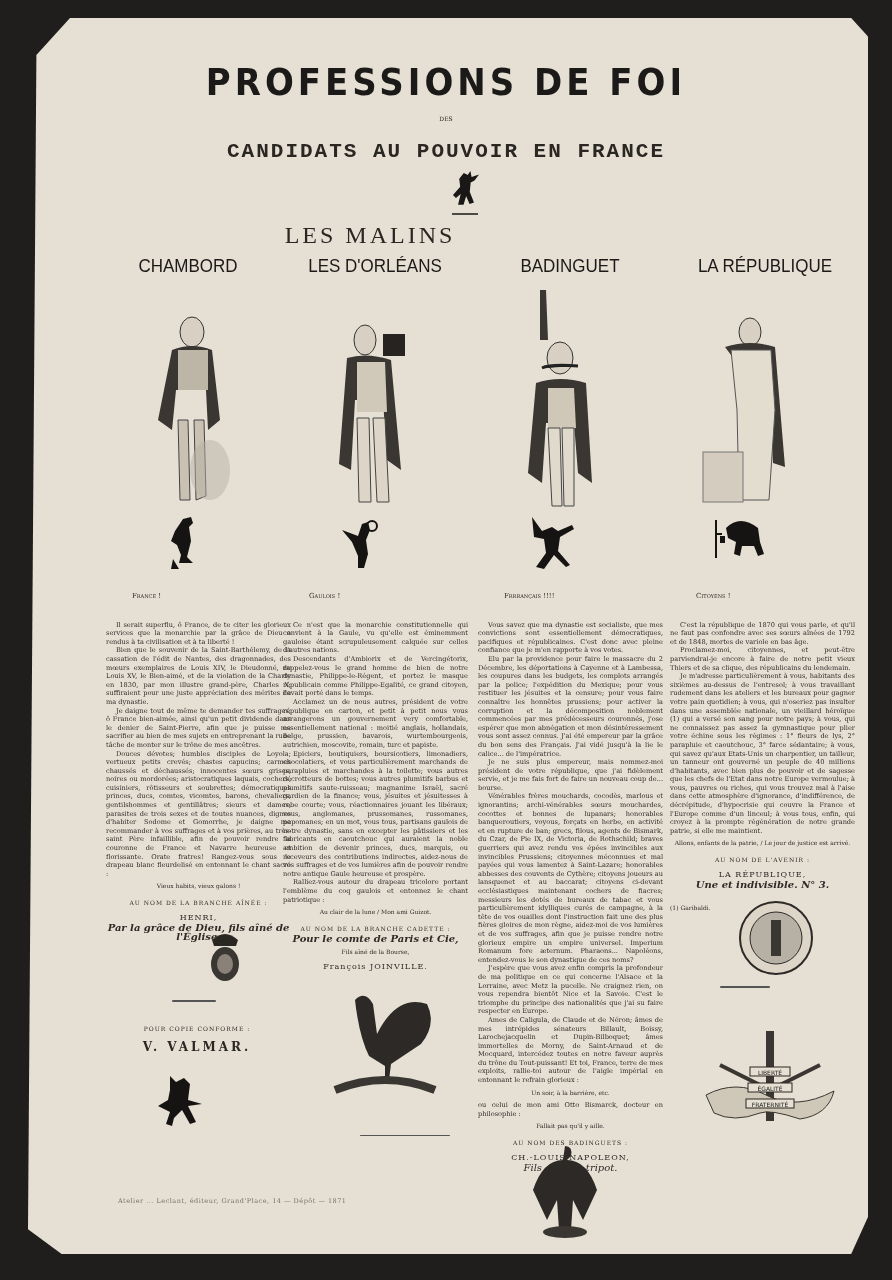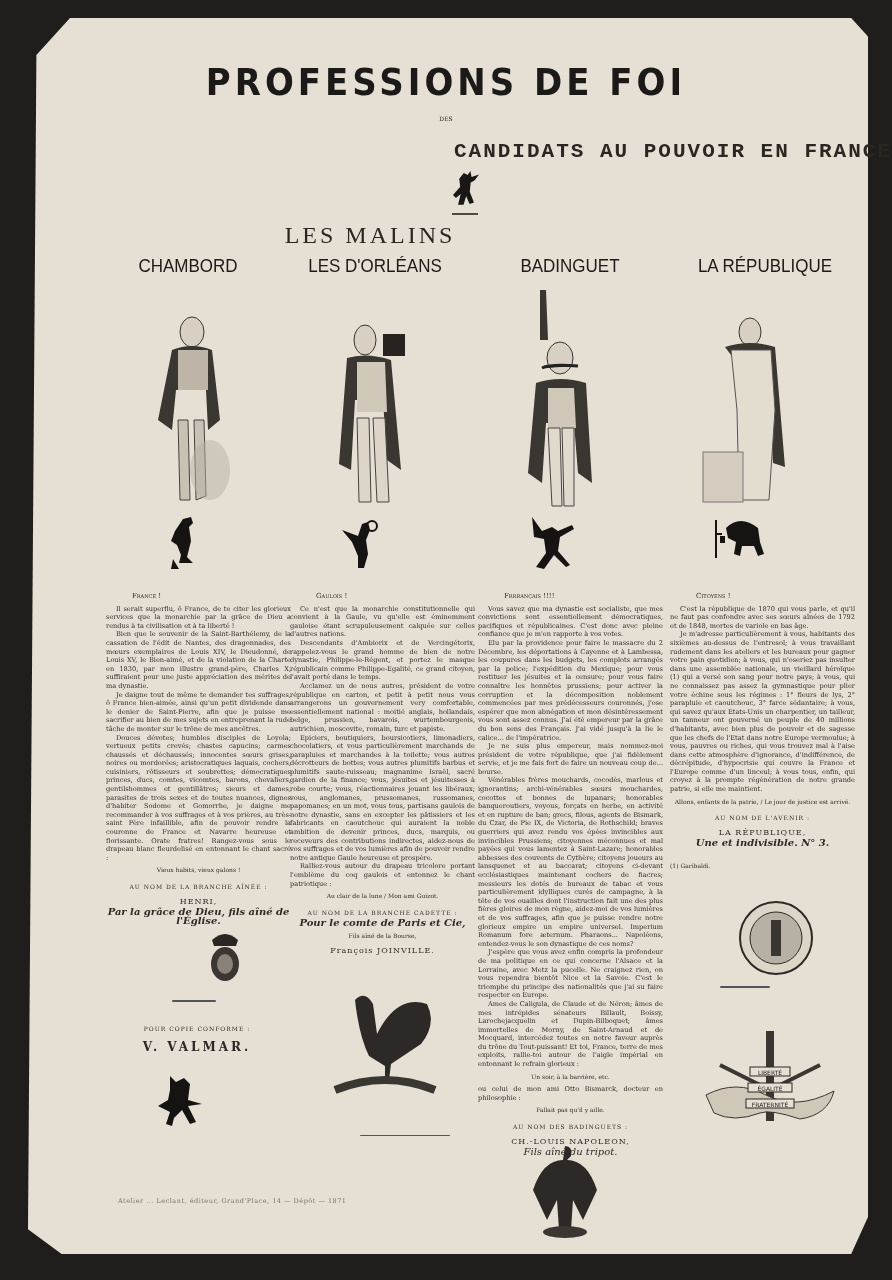--- a/index.html
+++ b/index.html
@@ -13,33 +13,33 @@
     clip-path: polygon(5% 0, 98% 0, 100% 1.5%, 100% 97%, 98% 100%, 4% 100%, 0 98%, 1% 3%);
   }
   .abs { position: absolute; }
   .title {
     left: 0; width: 892px; top: 62px; text-align: center;
     font-family: "DejaVu Sans", sans-serif; font-weight: bold; font-size: 34px;
     letter-spacing: 4px; color: #1c1a18; transform: scaleY(1.1);
   }
   .des { left: 0; width: 892px; top: 115px; text-align: center; font-size: 6px; }
   .subtitle {
-    left: 0; width: 892px; top: 140px; text-align: right;
+    left: 0; width: 892px; top: 140px; text-align: center;
     font-family: "Liberation Mono", monospace; font-weight: bold; font-size: 21px; letter-spacing: 2px;
   }
   .malins { left: 0; width: 740px; top: 222px; text-align: center; font-family: "Liberation Serif", serif; font-size: 24px; letter-spacing: 3px; }
   .candname {
     top: 256px; font-family: "Liberation Sans", sans-serif; font-size: 17px; color: #1c1a18;
     width: 200px; text-align: center; transform: scaleY(1.1);
   }
   .col {
     width: 185px; font-size: 6.6px; line-height: 8.6px; text-align: justify; color: #2e2a26;
   }
   .col p { margin: 0; text-indent: 10px; }
-  .col .salut { text-indent: 0; font-variant: small-caps; padding-left: 26px; margin-bottom: 4px; font-size: 7px; }
+  .col .salut { text-indent: 0; font-variant: small-caps; padding-left: 26px; margin-bottom: 20px; font-size: 7px; }
   .col .chant { text-align: center; text-indent: 0; margin: 4px 0; font-size: 6px; }
   .col .sig { text-align: center; text-indent: 0; font-size: 6px; letter-spacing: 1px; margin-top: 8px; }
   .col .signame { text-align: center; text-indent: 0; font-size: 8px; letter-spacing: 1px; margin-top: 6px; }
   .col .sigsub { text-align: center; text-indent: 0; font-style: italic; font-size: 10px; font-weight: bold; margin-top: 2px; }
   .footer { left: 118px; top: 1197px; font-size: 6.5px; color: #77706a; letter-spacing: 0.5px; }
   .emblem { display: flex; align-items: center; justify-content: center; }
   .rule { height: 2px; background: #555; border-radius: 2px; }
 </style>
 </head>
 <body>
@@ -145,21 +145,21 @@
     <div class="rule"></div>
   </div>
 <div class="abs" style="left:112px;top:1025px;width:170px;text-align:center;font-size:6px;letter-spacing:1px;">POUR COPIE CONFORME :</div>
 <div class="abs" style="left:112px;top:1040px;width:170px;text-align:center;font-size:12px;font-weight:bold;letter-spacing:3px;">V. VALMAR.</div>
 <div class="abs" style="left:150px;top:1070px;width:60px;height:60px;">
   <svg width="60" height="60" viewBox="0 0 60 60">
       <path d="M20 6 l6 6 l8 -4 l6 6 l-2 16 l14 4 l-14 2 l8 16 l-6 2 l-8 -14 l-8 8 l-2 8 l-6 -2 l4 -12 l-12 -6 l10 -6 l2 -10 z" fill="#161412"></path>
     </svg>
 </div>
 
-<div class="abs col" style="left:290px;top:592px;">
+<div class="abs col" style="left:283px;top:592px;">
   <p class="salut">Gaulois !</p>
   <p>Ce n'est que la monarchie constitutionnelle qui convient à la Gaule, vu qu'elle est éminemment gauloise étant scrupuleusement calquée sur celles d'autres nations.</p>
   <p>Descendants d'Ambiorix et de Vercingétorix, rappelez-vous le grand homme de bien de notre dynastie, Philippe-le-Régent, et portez le masque républicain comme Philippe-Egalité, ce grand citoyen, l'avait porté dans le temps.</p>
   <p>Acclamez un de nous autres, président de votre république en carton, et petit à petit nous vous arrangerons un gouvernement very comfortable, essentiellement national : moitié anglais, hollandais, belge, prussien, bavarois, wurtembourgeois, autrichien, moscovite, romain, turc et papiste.</p>
   <p>Epiciers, boutiquiers, boursicotiers, limonadiers, chocolatiers, et vous particulièrement marchands de parapluies et marchandes à la toilette; vous autres décrotteurs de bottes; vous autres plumitifs barbus et plumitifs saute-ruisseau; magnanime Israël, sacré gardien de la finance; vous, jésuites et jésuitesses à robe courte; vous, réactionnaires jouant les libéraux; vous, anglomanes, prussomanes, russomanes, papomanes; en un mot, vous tous, partisans gaulois de notre dynastie, sans en excepter les pâtissiers et les fabricants en caoutchouc qui auraient la noble ambition de devenir princes, ducs, marquis, ou receveurs des contributions indirectes, aidez-nous de vos suffrages et de vos lumières afin de pouvoir rendre notre antique Gaule heureuse et prospère.</p>
   <p>Ralliez-vous autour du drapeau tricolore portant l'emblème du coq gaulois et entonnez le chant patriotique :</p>
   <p class="chant">Au clair de la lune / Mon ami Guizot.</p>
   <p class="sig">AU NOM DE LA BRANCHE CADETTE :</p>
   <p class="sigsub">Pour le comte de Paris et Cie,</p>
   <p class="chant">Fils aîné de la Bourse,</p>
@@ -193,20 +193,21 @@
 <div class="abs" style="left:525px;top:1140px;width:80px;height:100px;">
   <svg width="80" height="100" viewBox="0 0 80 100">
     <path d="M40 6 q8 0 6 10 l-4 4 q20 0 30 30 l-14 30 l-10 -20 l-2 30 l-12 0 l-2 -30 l-10 20 l-14 -30 q10 -30 30 -30 z" fill="#2c2926"></path>
     <ellipse cx="40" cy="92" rx="22" ry="6" fill="#3a3632"></ellipse>
   </svg>
 </div>
 
 <div class="abs col" style="left:670px;top:592px;">
   <p class="salut">Citoyens !</p>
   <p>C'est la république de 1870 qui vous parle, et qu'il ne faut pas confondre avec ses sœurs aînées de 1792 et de 1848, mortes de variole en bas âge.</p>
+  <p>Proclamez-moi, citoyennes, et peut-être parviendrai-je encore à faire de notre petit vieux Thiers et de sa clique, des républicains du lendemain.</p>
   <p>Je m'adresse particulièrement à vous, habitants des sixièmes au-dessus de l'entresol; à vous travaillant rudement dans les ateliers et les bureaux pour gagner votre pain quotidien; à vous, qui n'oseriez pas insulter dans une assemblée nationale, un vieillard héroïque (1) qui a versé son sang pour notre pays; à vous, qui ne connaissez pas assez la gymnastique pour plier votre échine sous les régimes : 1° fleurs de lys, 2° parapluie et caoutchouc, 3° farce sédantaire; à vous, qui savez qu'aux Etats-Unis un charpentier, un tailleur, un tanneur ont gouverné un peuple de 40 millions d'habitants, avec bien plus de pouvoir et de sagesse que les chefs de l'Etat dans notre Europe vermoulue; à vous, pauvres ou riches, qui vous trouvez mal à l'aise dans cette atmosphère d'ignorance, d'indifférence, de décrépitude, d'hypocrisie qui couvre la France et l'Europe comme d'un linceul; à vous tous, enfin, qui croyez à la prompte régénération de notre grande patrie, si elle me maintient.</p>
   <p class="chant">Allons, enfants de la patrie, / Le jour de justice est arrivé.</p>
   <p class="sig">AU NOM DE L'AVENIR :</p>
   <p class="signame">LA RÉPUBLIQUE,</p>
   <p class="sigsub">Une et indivisible. N° 3.</p>
   <p style="text-indent:0;margin-top:14px;font-size:6px;">(1) Garibaldi.</p>
 </div>
 <div class="abs" style="left:738px;top:900px;width:76px;height:76px;">
   <svg width="76" height="76" viewBox="0 0 76 76">
     <circle cx="38" cy="38" r="36" fill="#ddd6c8" stroke="#2c2926" stroke-width="2"></circle>

